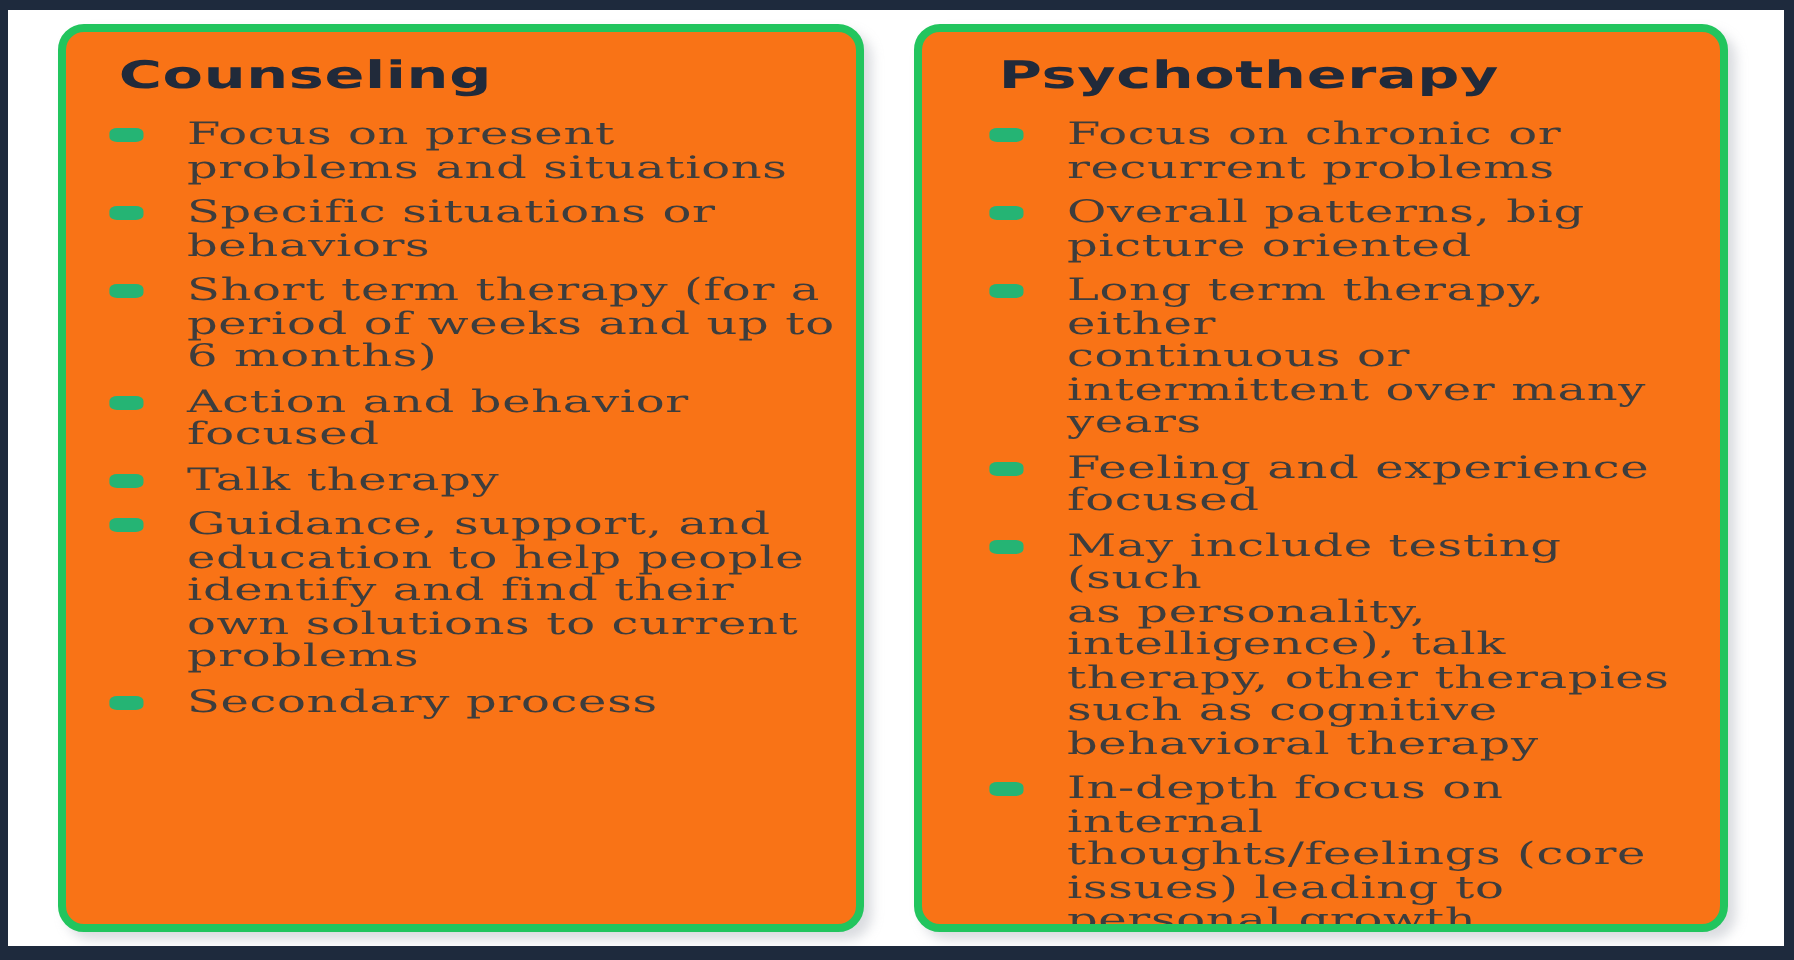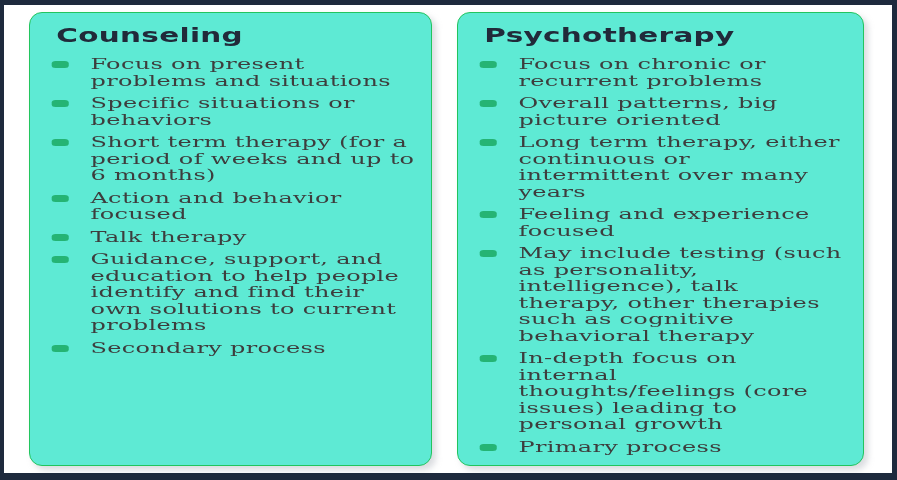--- a/index.html
+++ b/index.html
@@ -20,27 +20,27 @@
     font-family: "DejaVu Serif", serif;
   }
   .cards {
     display: flex;
     gap: 25px;
     padding: 7px 0 0 25px;
   }
   .card {
     width: 403px;
     height: 454px;
-    background: #5eead4;
-    border: 1px solid #22c55e;
+    background: #f97316;
+    border: 4px solid #22c55e;
     border-radius: 13px;
     box-shadow: 4px 4px 6px rgba(150, 155, 165, 0.35);
     overflow: hidden;
   }
-  .card.right { width: 407px; }
+  .card.right { width: 407px; padding-left: 12px; }
   
   .stretch {
     width: 64.5%;
     transform: scaleX(1.55);
     transform-origin: 0 0;
     padding: 8px 6px 0 14px;
   }
   .card-title {
     margin: 2px 0 9px 3px;
     font-family: "DejaVu Sans", sans-serif;

